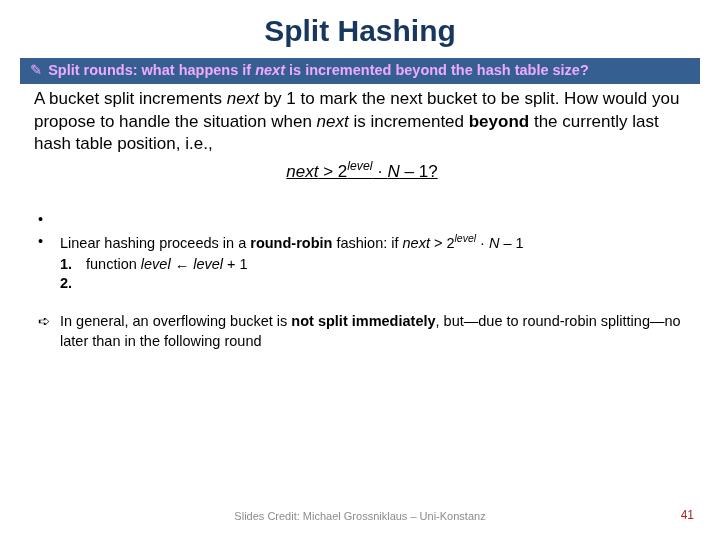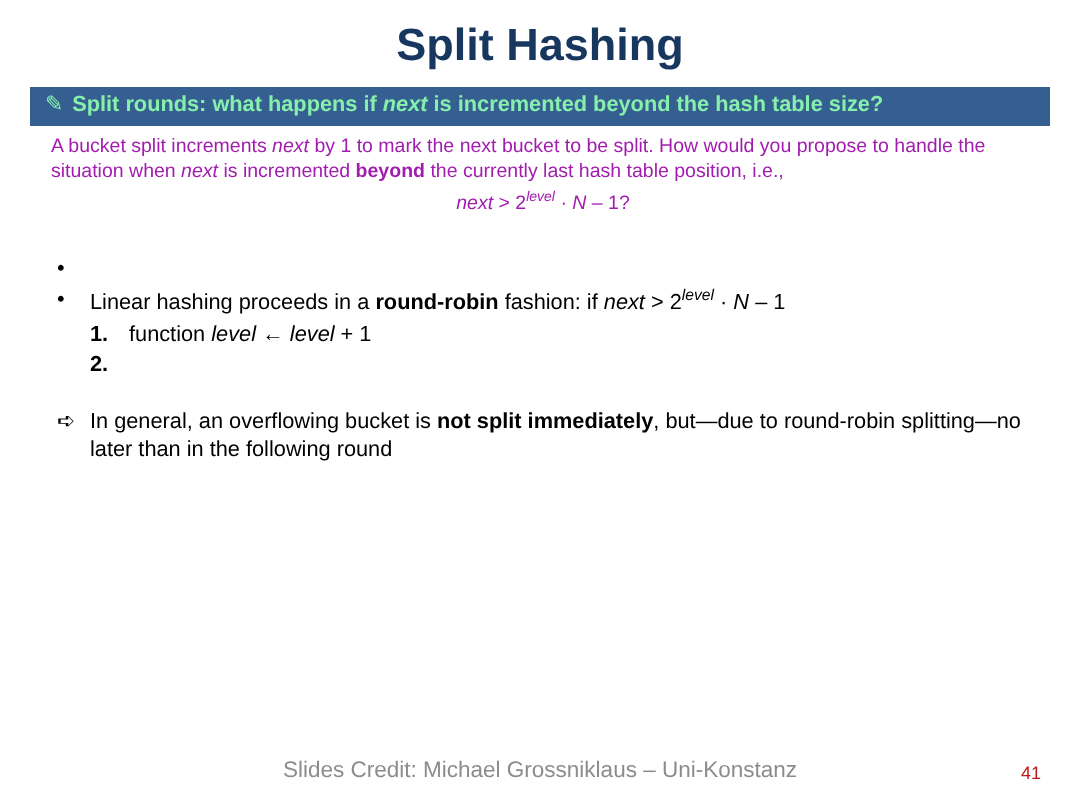--- a/index.html
+++ b/index.html
@@ -16,40 +16,41 @@
     font-size: 30px;
     font-weight: bold;
     color: #17375E;
     padding: 14px 0 10px 0;
   }
   .content {
     padding: 0 20px;
   }
   .banner {
     background: #365F91;
-    color: #86efac;
+    color: #f0abfc;
     font-size: 14.5px;
     font-weight: bold;
     padding: 3px 6px 3px 10px;
     line-height: 1.35;
   }
   .banner .italic { font-style: italic; }
   .pencil-icon { display: inline-block; margin-right: 6px; font-weight: normal; }
   .body-box {
     background: #fff;
-    font-size: 13px;
-    color: #a21caf;
+    font-size: 17px;
+    color: #000000;
     padding: 4px 10px 8px 14px;
     line-height: 1.35;
   }
   .body-box .italic { font-style: italic; }
   .body-box .bold { font-weight: bold; }
   .formula {
     text-align: center;
     margin: 2px 0 4px 0;
+    text-decoration: underline;
   }
   .sup { font-size: 0.72em; vertical-align: super; font-style: italic; }
   .sub { font-size: 0.72em; vertical-align: sub; font-style: italic; }
   .bullets {
     font-size: 14.5px;
     color: #000;
     padding: 14px 10px 0 18px;
     line-height: 1.35;
   }
   .bullets .bullet-row { display: flex; margin-bottom: 2px; }
@@ -65,21 +66,21 @@
     line-height: 1.35;
     display: flex;
   }
   .conclusion .sym { width: 22px; flex-shrink: 0; font-family: 'Segoe UI Symbol', Arial; }
   .footer-credit {
     position: absolute;
     bottom: 18px;
     left: 0;
     width: 100%;
     text-align: center;
-    font-size: 15px;
+    font-size: 11px;
     color: #8C8C8C;
   }
   .page-num {
     position: absolute;
     bottom: 18px;
     right: 26px;
     font-size: 12px;
     color: #b91c1c;
   }
 </style>

